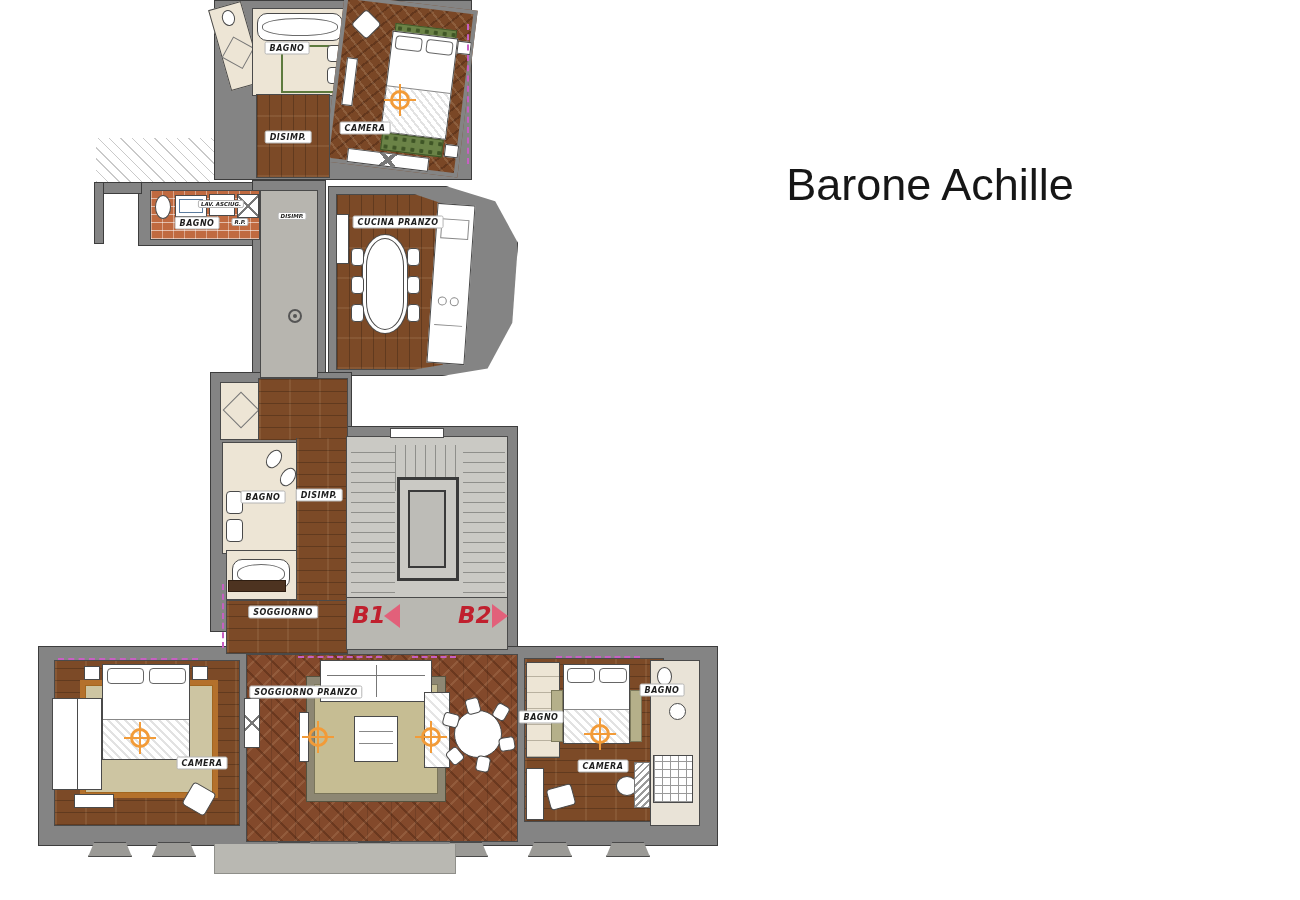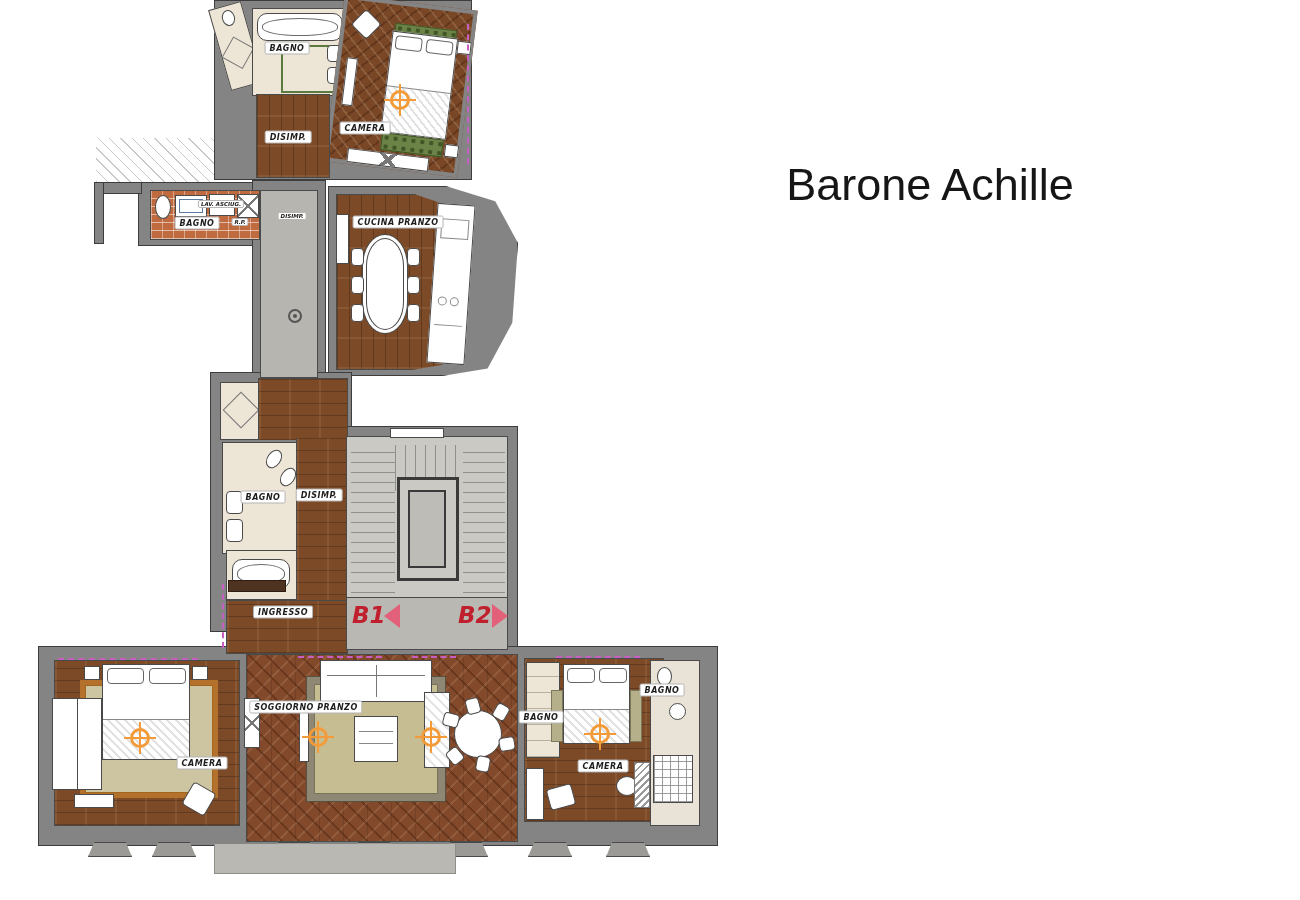--- a/index.html
+++ b/index.html
@@ -296,20 +296,20 @@
   <div class="room-label" style="left:287px;top:48px;">BAGNO</div>
   <div class="room-label" style="left:365px;top:128px;">CAMERA</div>
   <div class="room-label" style="left:288px;top:137px;">DISIMP.</div>
   <div class="room-label" style="left:197px;top:223px;">BAGNO</div>
   <div class="room-label tinylbl" style="left:221px;top:204px;">LAV. ASCIUG.</div>
   <div class="room-label tinylbl" style="left:240px;top:222px;">R.P.</div>
   <div class="room-label tinylbl" style="left:292px;top:216px;">DISIMP.</div>
   <div class="room-label" style="left:378px;top:222px;margin-left:20px;">CUCINA PRANZO</div>
   <div class="room-label" style="left:263px;top:497px;">BAGNO</div>
   <div class="room-label" style="left:319px;top:495px;">DISIMP.</div>
-  <div class="room-label" style="left:283px;top:612px;">INGRESSO</div>
+  <div class="room-label" style="left:283px;top:612px;">SOGGIORNO</div>
   <div class="room-label" style="left:202px;top:763px;">CAMERA</div>
-  <div class="room-label" style="left:306px;top:707px;">SOGGIORNO PRANZO</div>
+  <div class="room-label" style="left:306px;top:692px;">SOGGIORNO PRANZO</div>
   <div class="room-label" style="left:541px;top:717px;">BAGNO</div>
   <div class="room-label" style="left:603px;top:766px;">CAMERA</div>
   <div class="room-label" style="left:662px;top:690px;">BAGNO</div>
 
 </div>
 
 </body></html>

